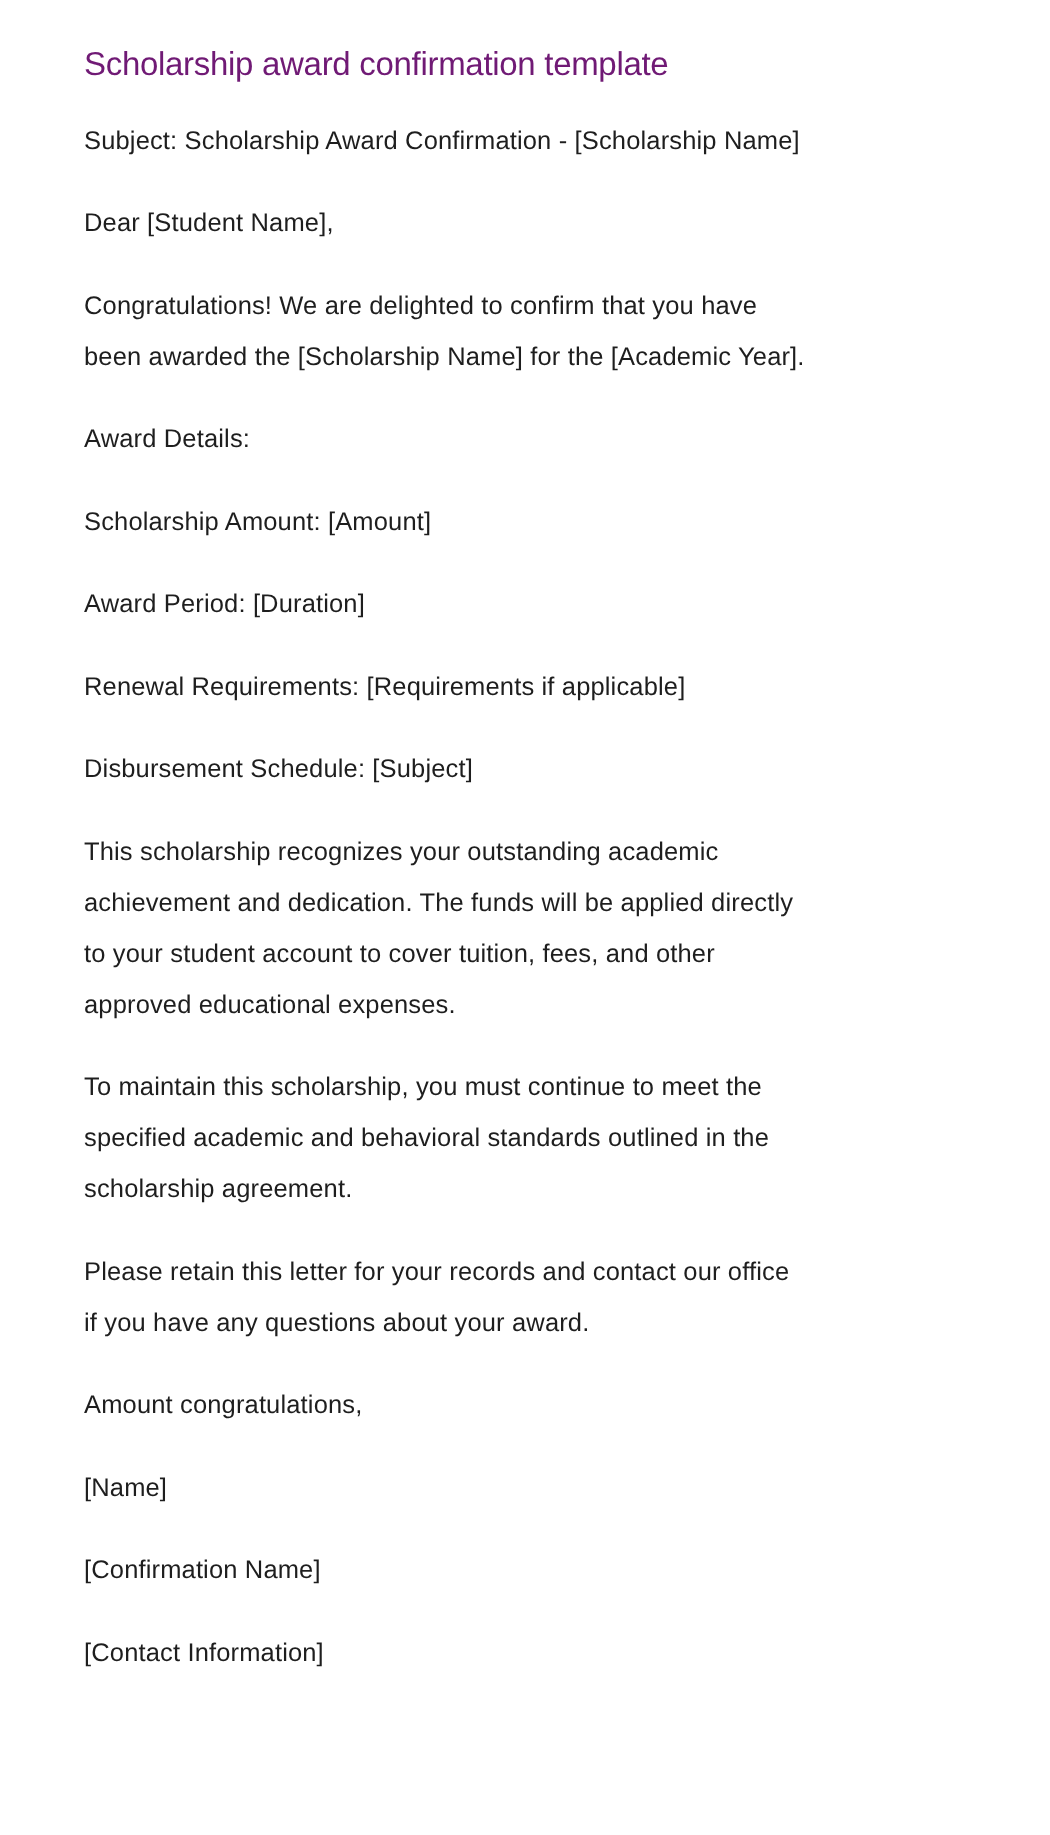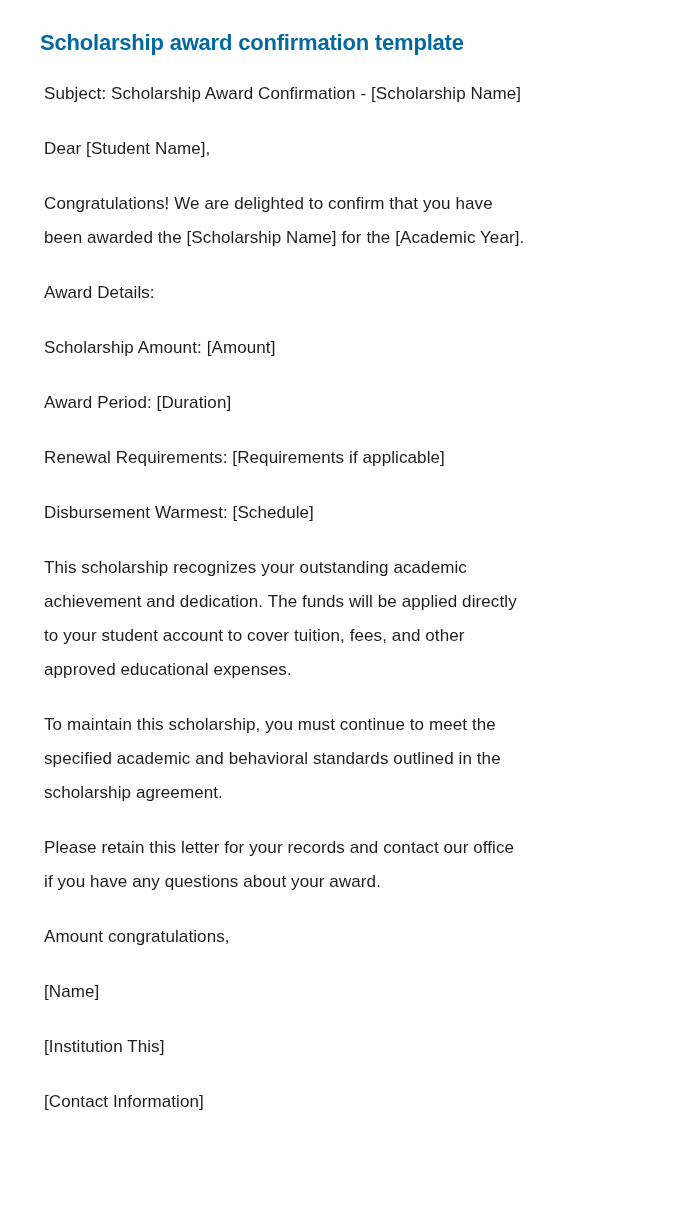--- a/index.html
+++ b/index.html
@@ -13,30 +13,30 @@
     font-family: "Liberation Sans", "DejaVu Sans", sans-serif;
     color: #1e1e1e;
     overflow: hidden;
     box-sizing: border-box;
   }
   .doc {
     padding: 30px 56px 0 40px;
   }
   .doc-title {
     font-size: 22px;
-    font-weight: 700;
-    color: #0369a1;
+    font-weight: 400;
+    color: #701a75;
     letter-spacing: -0.2px;
-    margin: 0 0 16px 0;
+    margin: 0 0 16px 16px;
     line-height: 1.2;
   }
   .doc p {
     font-size: 17px;
     line-height: 34px;
-    margin: 21px 4px;
+    margin: 21px 16px;
     color: #1e1e1e;
     white-space: pre-line; 
     letter-spacing: 0.1px;
   }
 </style>
 </head>
 <body>
 
 <main class="doc">
   <h1 class="doc-title">Scholarship award confirmation template</h1>
@@ -49,35 +49,35 @@
 been awarded the [Scholarship Name] for the [Academic Year].</p>
 
   <p>Award Details:</p>
 
   <p>Scholarship Amount: [Amount]</p>
 
   <p>Award Period: [Duration]</p>
 
   <p>Renewal Requirements: [Requirements if applicable]</p>
 
-  <p>Disbursement Warmest: [Schedule]</p>
+  <p>Disbursement Schedule: [Subject]</p>
 
   <p>This scholarship recognizes your outstanding academic
 achievement and dedication. The funds will be applied directly
 to your student account to cover tuition, fees, and other
 approved educational expenses.</p>
 
   <p>To maintain this scholarship, you must continue to meet the
 specified academic and behavioral standards outlined in the
 scholarship agreement.</p>
 
   <p>Please retain this letter for your records and contact our office
 if you have any questions about your award.</p>
 
   <p>Amount congratulations,</p>
 
   <p>[Name]</p>
 
 
-  <p>[Institution This]</p>
+  <p>[Confirmation Name]</p>
 
   <p>[Contact Information]</p>
 </main>
 
 </body></html>

